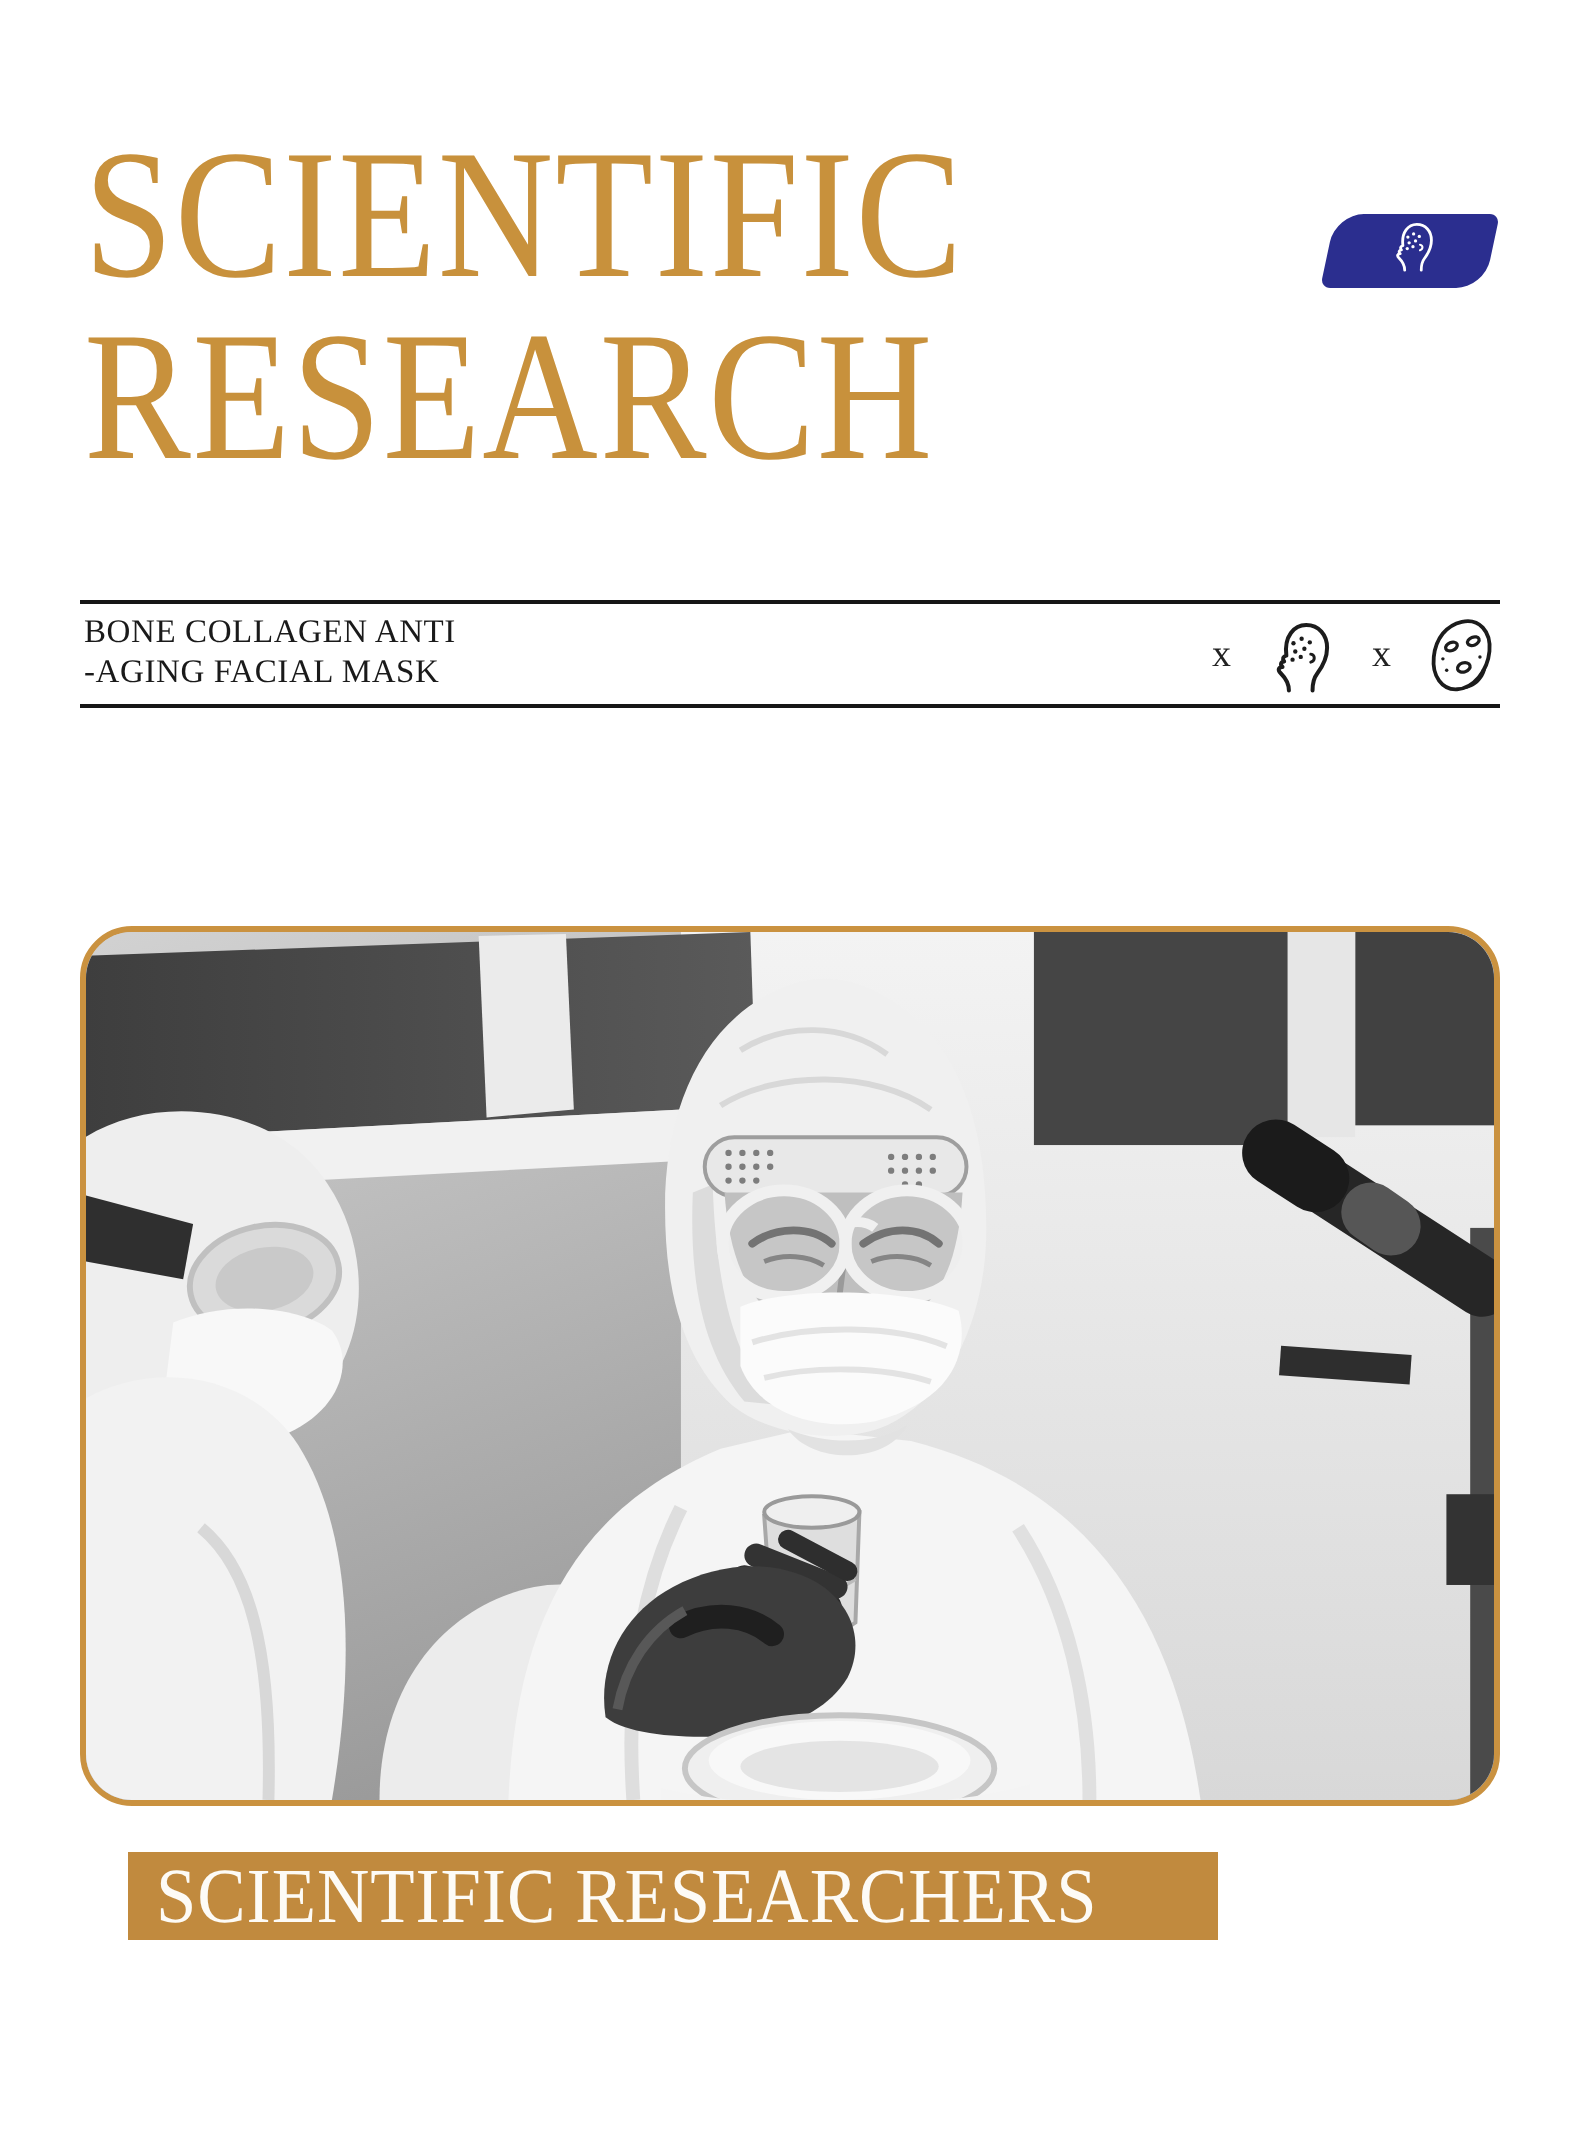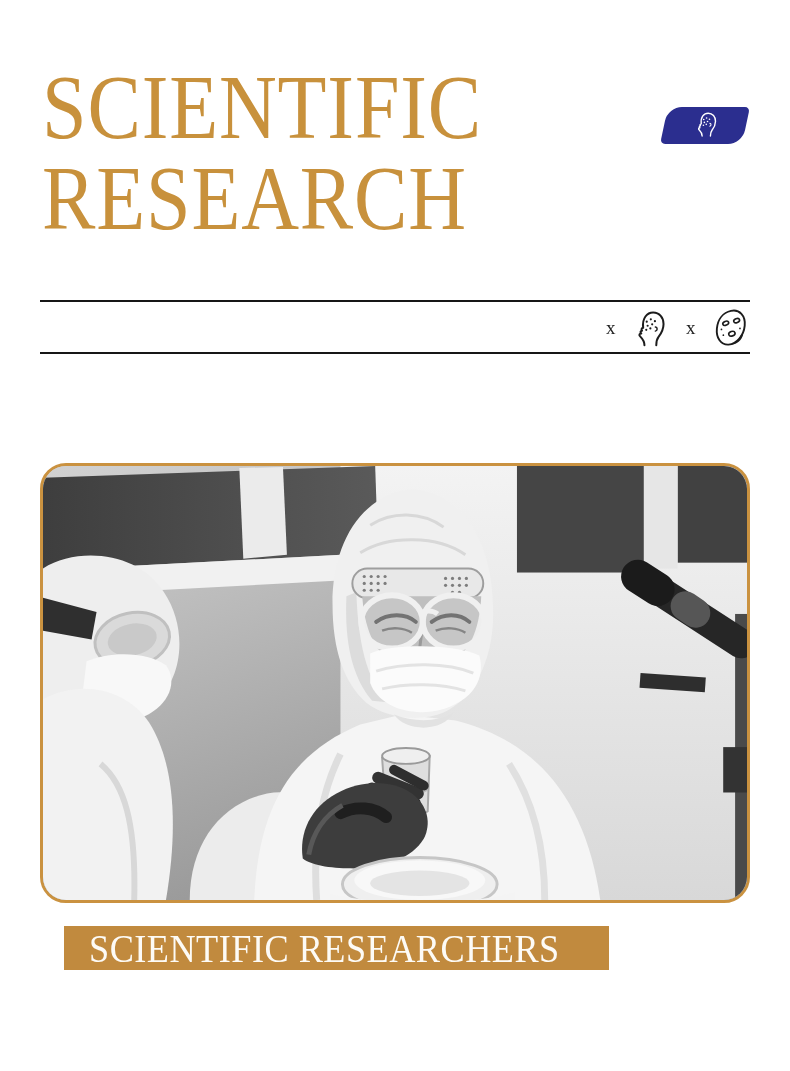--- a/index.html
+++ b/index.html
@@ -47,21 +47,21 @@
   .photo{
     position:absolute;left:40px;top:463px;width:710px;height:440px;
     box-sizing:border-box;border:3px solid #ca9240;border-radius:26px;
     overflow:hidden;background:#cfcfcf;
   }
   .photo svg{display:block;width:100%;height:100%;}
   
   .banner{
     position:absolute;left:64px;top:926px;width:545px;height:44px;
     background:#c18a3e;display:flex;align-items:center;
-    padding-left:25px;box-sizing:border-box;
+    padding-left:14px;box-sizing:border-box;
   }
   .banner span{
     color:#fdfbf6;font-size:39px;letter-spacing:.5px;white-space:nowrap;
     transform:scaleX(.93);transform-origin:left center;
   }
   
   .bodytext{
     position:absolute;left:67px;top:988px;color:#474747;
     font-size:24px;line-height:34px;
   }
@@ -88,20 +88,22 @@
         <circle cx="23.5" cy="18" r="1.3" fill="#ffffff"></circle>
           <circle cx="17" cy="24" r="1.3" fill="#ffffff"></circle>
         <circle cx="21.5" cy="22.5" r="1.3" fill="#ffffff"></circle>
         <path d="M27 21 c2.6 .4 2.6 3.6 0 4.4" stroke="#ffffff" stroke-width="1.6" stroke-linecap="round"></path>
       </svg>
     </span>
   </div>
 
   <div class="subheader">
     <div class="product-name">
+      <div>BONE COLLAGEN ANTI</div>
+      <div>-AGING FACIAL MASK</div>
     </div>
     <span class="mult m1">x</span>
     <span class="sub-icon i1">
       <svg width="38" height="40" viewBox="0 0 40 44" fill="none">
         <path d="M15 41 C15 37 13.5 34.5 10.5 31.5 C8.5 29.5 9.5 28 11.5 28 C10 26.5 10.6 25.2 12.4 25 C11.2 23.4 11.8 22.2 13.6 21.8 C12.2 11 18 5 24.5 5 C31.5 5 36 10.5 36 17.5 C36 24 33 28.5 30.5 31.8 C28.6 34.2 28 37.5 28 41" stroke="#1c1c1c" stroke-width="2.2" stroke-linecap="round" stroke-linejoin="round"></path>
         <circle cx="17.5" cy="15" r="1.2" fill="#1c1c1c"></circle>
           <circle cx="22" cy="12.5" r="1.2" fill="#1c1c1c"></circle>
         <circle cx="26.5" cy="14.5" r="1.2" fill="#1c1c1c"></circle>
           <circle cx="18.5" cy="19.5" r="1.2" fill="#1c1c1c"></circle>
         <circle cx="23.5" cy="18" r="1.2" fill="#1c1c1c"></circle>

